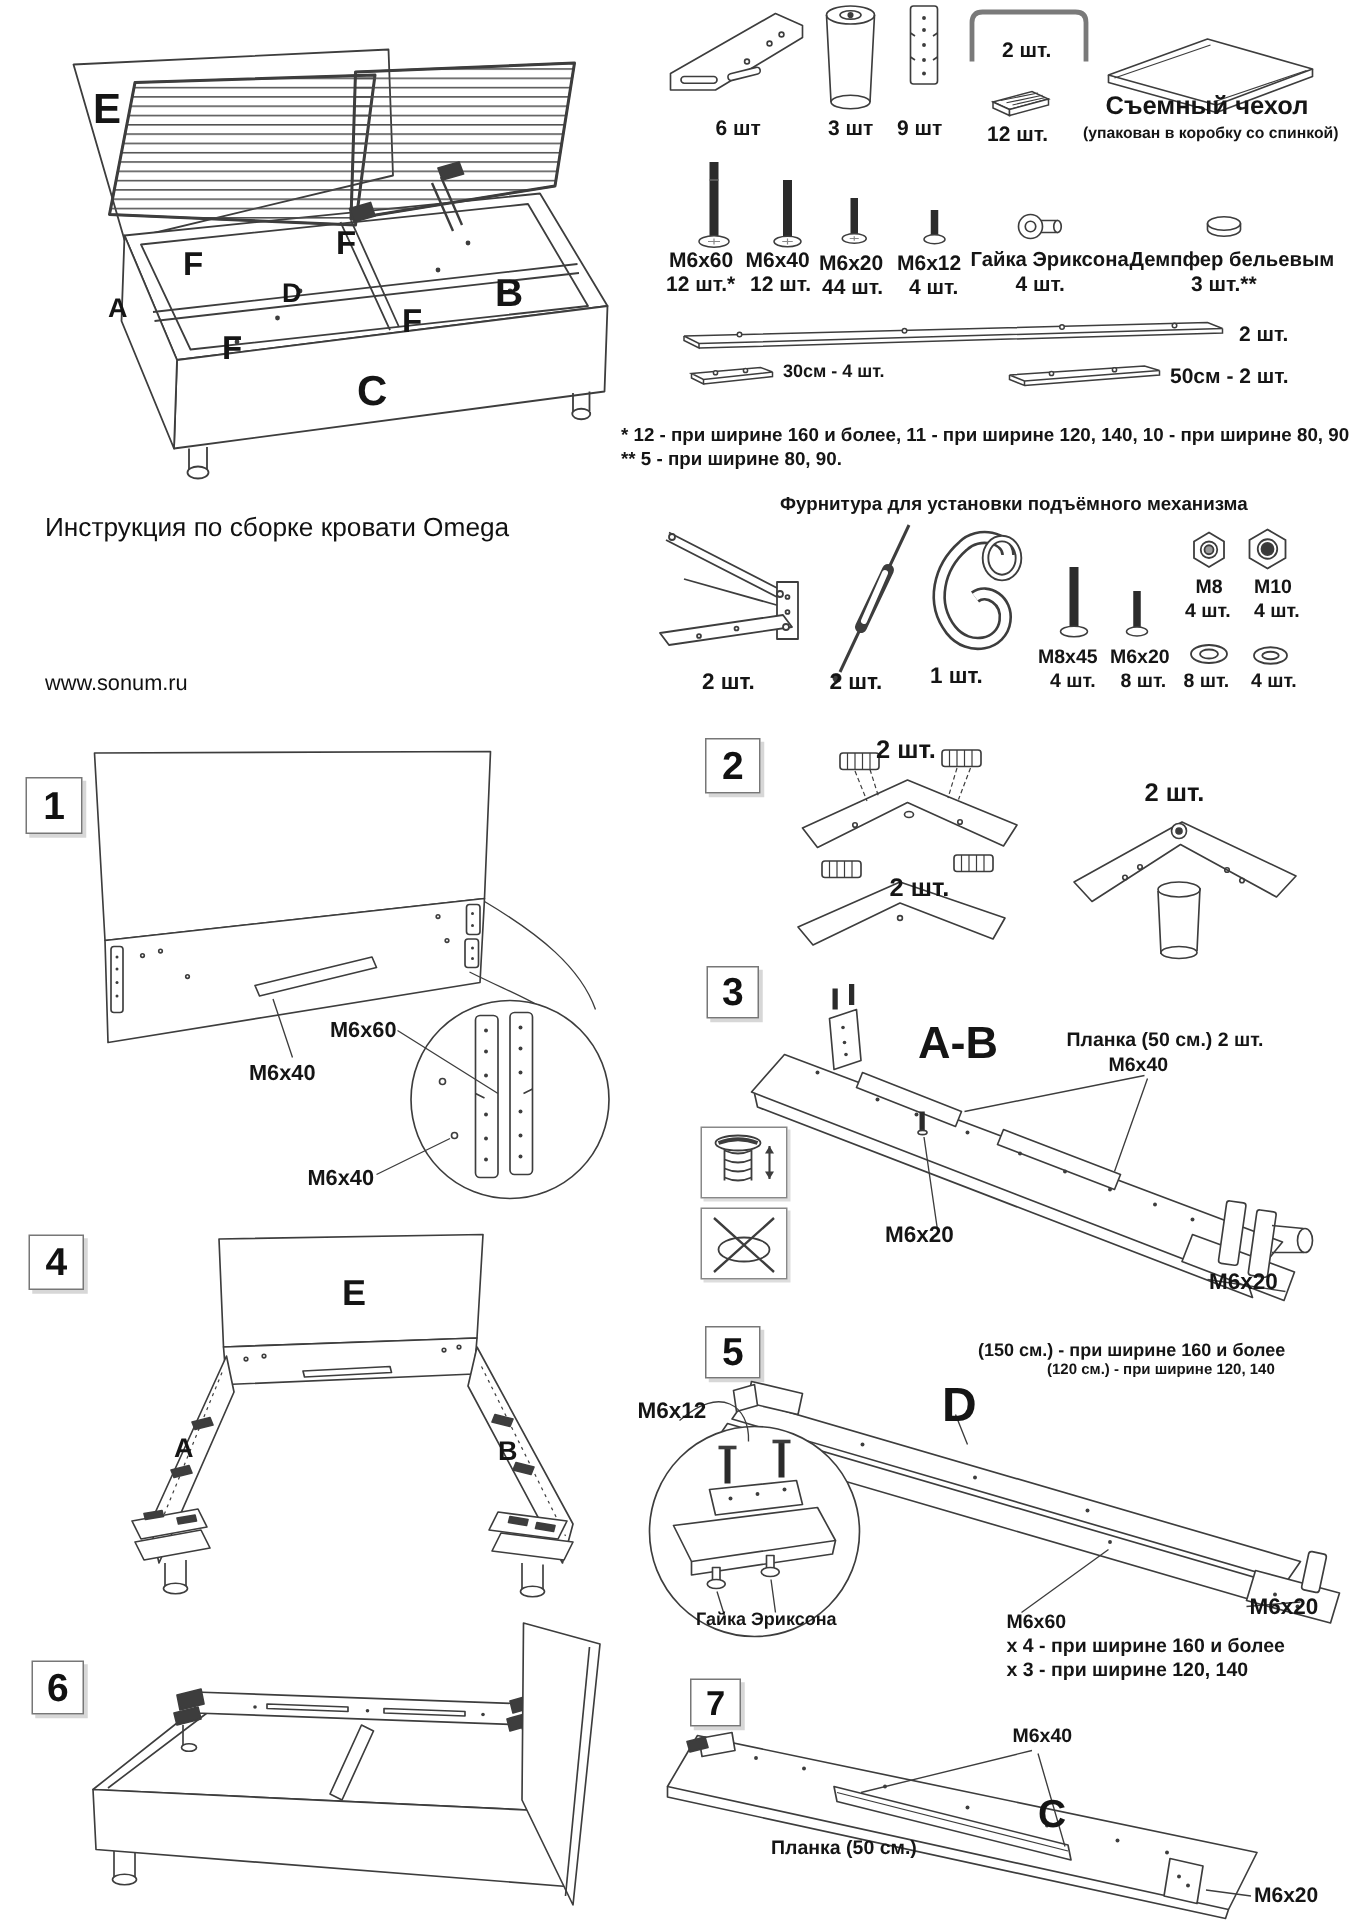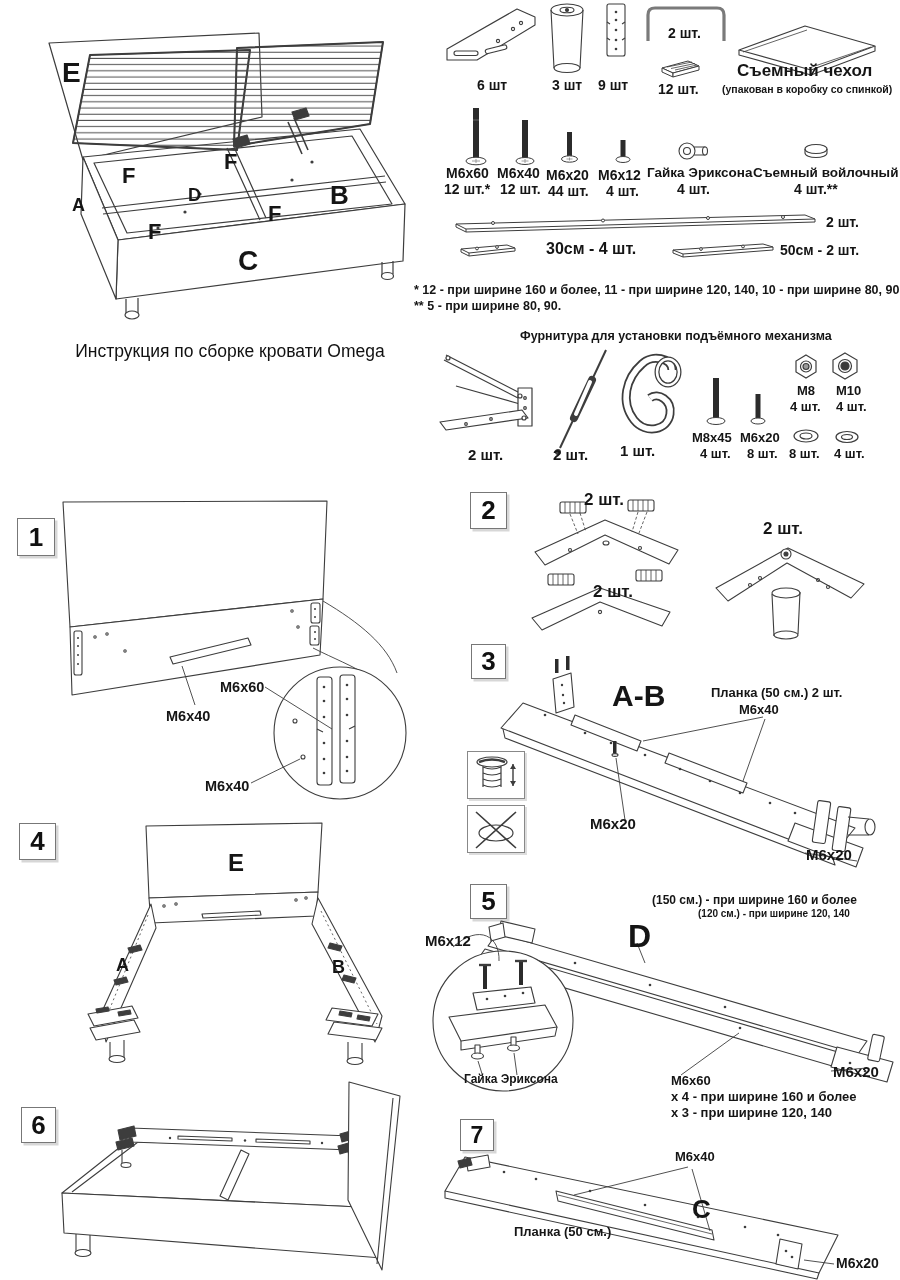--- a/index.html
+++ b/index.html
@@ -1,21 +1,21 @@
 <!DOCTYPE html>
 <html><head>
 <meta charset="utf-8">
 <style>
   html,body{margin:0;padding:0;background:#fff;}
   #page{position:relative;width:900px;height:1280px;background:#fff;overflow:hidden;
         font-family:"Liberation Sans",sans-serif;color:#151515;}
   svg{position:absolute;overflow:visible;}
   .L{position:absolute;font-weight:bold;color:#151515;white-space:nowrap;line-height:1.05;
      font-family:"Liberation Sans",sans-serif;}
-  .T{position:absolute;font-weight:400;color:#111;text-align:center;white-space:nowrap;}
+  .T{position:absolute;font-weight:400;color:#111;text-align:left;white-space:nowrap;}
   .stepbox{position:absolute;background:#fff;border:1.6px solid #777;
      box-shadow:2.5px 2.5px 0 #d7d7d7;display:flex;align-items:center;justify-content:center;
      font-weight:bold;font-size:26px;color:#111;}
   .iconbox{position:absolute;background:#fff;border:1.5px solid #888;
      box-shadow:2px 2px 0 #ddd;}
 </style>
 </head>
 <body>
 
 <div id="page">
@@ -59,20 +59,21 @@
   <div class="L" style="left:122px;top:164px;font-size:22px">F</div>
   <div class="L" style="left:224px;top:150px;font-size:22px">F</div>
   <div class="L" style="left:72px;top:196px;font-size:18px">A</div>
   <div class="L" style="left:188px;top:186px;font-size:18px">D</div>
   <div class="L" style="left:330px;top:182px;font-size:26px">B</div>
   <div class="L" style="left:268px;top:202px;font-size:22px">F</div>
   <div class="L" style="left:148px;top:220px;font-size:22px">F</div>
   <div class="L" style="left:238px;top:246px;font-size:28px">C</div>
 
   <div class="T" style="left:30px;top:341px;width:400px;font-size:17.5px">Инструкция по сборке кровати Omega</div>
+  <div class="T" style="left:30px;top:448px;width:400px;font-size:14.5px">www.sonum.ru</div>
 
   <svg style="left:443px;top:3px" width="95" height="62" viewBox="0 0 95 62">
     <g fill="#fff" stroke="#3d3d3d" stroke-width="1.1" stroke-linejoin="round">
       <path d="M4,46 L74,6 L92,14 L92,22 L34,57 L4,57 Z"></path>
       <rect x="11" y="48" width="24" height="4.5" rx="2.2"></rect>
       <rect x="42" y="44" width="22" height="4.5" rx="2.2" transform="rotate(-14 53 46)"></rect>
       <circle cx="70" cy="26" r="1.6"></circle>
         <circle cx="78" cy="20" r="1.6"></circle>
         <circle cx="55" cy="38" r="1.6"></circle>
     </g>
@@ -162,22 +163,22 @@
   <div class="L" style="left:446px;top:166px;font-size:14px">M6x60</div>
   <div class="L" style="left:444px;top:182px;font-size:14px">12 шт.*</div>
   <div class="L" style="left:497px;top:166px;font-size:14px">M6x40</div>
   <div class="L" style="left:500px;top:182px;font-size:14px">12 шт.</div>
   <div class="L" style="left:546px;top:168px;font-size:14px">M6x20</div>
   <div class="L" style="left:548px;top:184px;font-size:14px">44 шт.</div>
   <div class="L" style="left:598px;top:168px;font-size:14px">M6x12</div>
   <div class="L" style="left:606px;top:184px;font-size:14px">4 шт.</div>
   <div class="L" style="left:647px;top:166px;font-size:13.5px">Гайка Эриксона</div>
   <div class="L" style="left:677px;top:182px;font-size:14px">4 шт.</div>
-  <div class="L" style="left:753px;top:166px;font-size:13.5px">Съемный войлочный</div>
-  <div class="L" style="left:794px;top:182px;font-size:14px">4 шт.**</div>
+  <div class="L" style="left:753px;top:166px;font-size:13.5px">Демпфер бельевым</div>
+  <div class="L" style="left:794px;top:182px;font-size:14px">3 шт.**</div>
 
   <svg style="left:453px;top:214px" width="366" height="20" viewBox="0 0 366 20">
     <g fill="#fff" stroke="#3d3d3d" stroke-width="1">
       <polygon points="3,10 352,1 362,5 13,15"></polygon>
       <path d="M3,10 L3,13 L13,18 L13,15 M362,5 L362,8 L13,18" fill="none"></path>
       <circle cx="40" cy="9" r="1.5"></circle>
         <circle cx="150" cy="6.5" r="1.5"></circle>
         <circle cx="255" cy="4" r="1.5"></circle>
         <circle cx="330" cy="3" r="1.5"></circle>
     </g>
@@ -192,21 +193,21 @@
   </svg>
   <svg style="left:671px;top:241px" width="106" height="18" viewBox="0 0 106 18">
     <g fill="#fff" stroke="#3d3d3d" stroke-width="1">
       <polygon points="2,9 92,3 102,6 12,13"></polygon>
       <path d="M2,9 L2,12 L12,16 L12,13 M102,6 L102,9 L12,16" fill="none"></path>
       <circle cx="30" cy="8" r="1.4"></circle>
         <circle cx="72" cy="5.5" r="1.4"></circle>
     </g>
   </svg>
   <div class="L" style="left:826px;top:215px;font-size:14px">2 шт.</div>
-  <div class="L" style="left:546px;top:241px;font-size:16px">30см - 4 шт.</div>
+  <div class="L" style="left:522px;top:241px;font-size:12px">30см - 4 шт.</div>
   <div class="L" style="left:780px;top:243px;font-size:14px">50см - 2 шт.</div>
   <div class="L" style="left:414px;top:284px;font-size:12.5px">* 12 - при ширине 160 и более, 11 - при ширине 120, 140, 10 - при ширине 80, 90.</div>
   <div class="L" style="left:414px;top:300px;font-size:12.5px">** 5 - при ширине 80, 90.</div>
 
   <div class="L" style="left:520px;top:330px;font-size:12.5px">Фурнитура для установки подъёмного механизма</div>
   <svg style="left:436px;top:346px" width="116" height="96" viewBox="0 0 116 96">
     <g fill="#fff" stroke="#3d3d3d" stroke-width="1.2" stroke-linejoin="round">
       <path d="M8,14 L82,52 M10,9 L84,47" fill="none"></path>
       <path d="M20,40 L84,58" fill="none"></path>
       <rect x="82" y="42" width="14" height="38"></rect>

